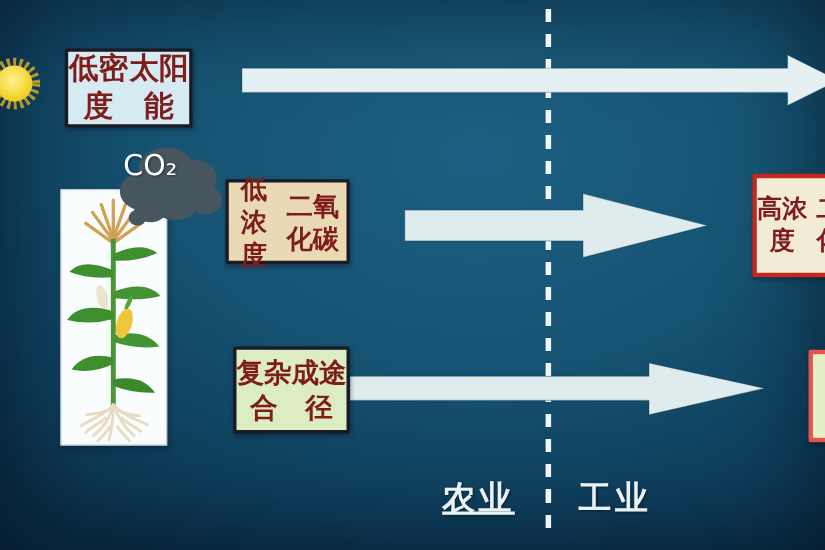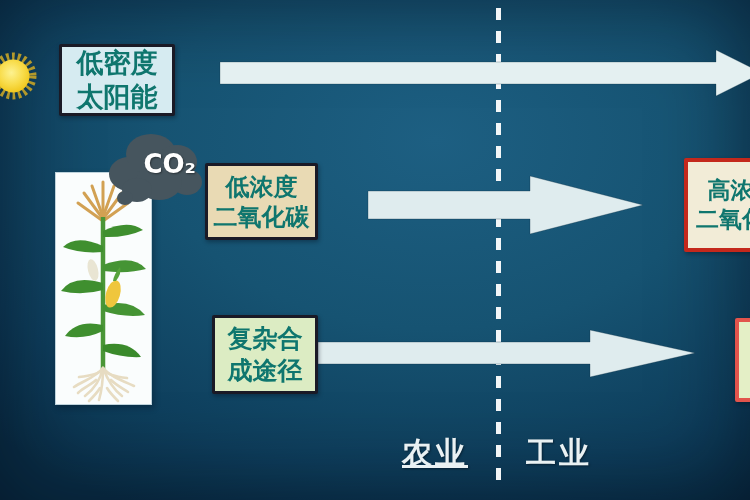--- a/index.html
+++ b/index.html
@@ -12,42 +12,42 @@
   
   .divider{
     position:absolute;left:496px;top:8px;width:5px;height:474px;
     background:repeating-linear-gradient(to bottom,rgba(255,255,255,.95) 0 12px,transparent 12px 23px);
     z-index:1;
   }
   
   .arrows{position:absolute;left:0;top:0;z-index:2;}
   
   .box{
-    position:absolute;z-index:3;display:flex;flex-direction:column;justify-content:center;align-items:center;
-    text-align:center;font-weight:bold;color:#0f766e;border:3px solid #1a1a26;border-radius:2px;
+    position:absolute;z-index:3;display:flex;flex-direction:row;justify-content:center;align-items:center;
+    text-align:center;font-weight:bold;color:#7f1d1d;border:3px solid #1a1a26;border-radius:2px;
     box-shadow:1px 2px 4px rgba(0,10,20,.35);
   }
   .box span{display:block;line-height:1.25;}
   .box-solar{left:59px;top:44px;width:110px;height:66px;background:#d6ebf1;font-size:27px;line-height:1.1;}
   .box-co2low{left:205px;top:163px;width:107px;height:71px;background:#e9dab4;font-size:24px;}
   .box-pathway{left:172px;top:315px;width:100px;height:73px;background:#dcecc3;font-size:25px;margin-left:40px;}
   .box-co2high{left:684px;top:158px;width:108px;height:86px;background:#f2ecd7;border:4px solid #c4281c;font-size:23px;}
   .box-cutoff{left:735px;top:318px;width:70px;height:76px;background:#e4efc6;border:4px solid #e2544c;}
   
   .sun{position:absolute;left:-16px;top:47px;z-index:3;}
   
   .plant-panel{
     position:absolute;left:55px;top:172px;width:95px;height:231px;background:#fafdfd;
     border:1px solid #bed3dc;z-index:3;box-shadow:2px 3px 6px rgba(0,10,20,.3);
   }
   
   .cloud{position:absolute;left:99px;top:122px;z-index:4;}
   .cloud-text{
-    position:absolute;left:112px;top:136px;width:84px;z-index:5;text-align:right;
-    color:#ffffff;font-weight:bold;font-size:26px;text-shadow:1px 1px 2px rgba(0,0,0,.4);margin-top:13px;
+    position:absolute;left:112px;top:136px;width:84px;z-index:5;text-align:left;
+    color:#ffffff;font-weight:normal;font-size:26px;text-shadow:1px 1px 2px rgba(0,0,0,.4);
   }
   
   .section-label{
     position:absolute;top:433px;z-index:3;color:#eaf1f3;font-weight:bold;font-size:30px;letter-spacing:3px;
     text-shadow:1px 1px 2px rgba(0,10,20,.5);
   }
   .section-agri{left:402px;text-decoration:underline;}
   .section-ind{left:526px;text-align:right;}
 </style>
 </head>

